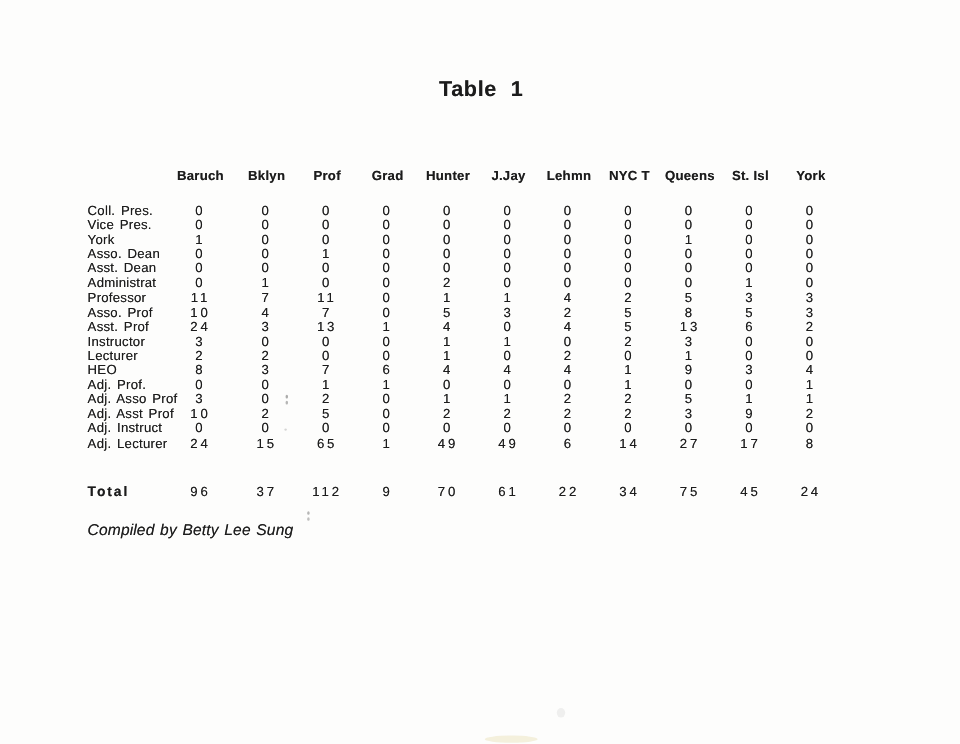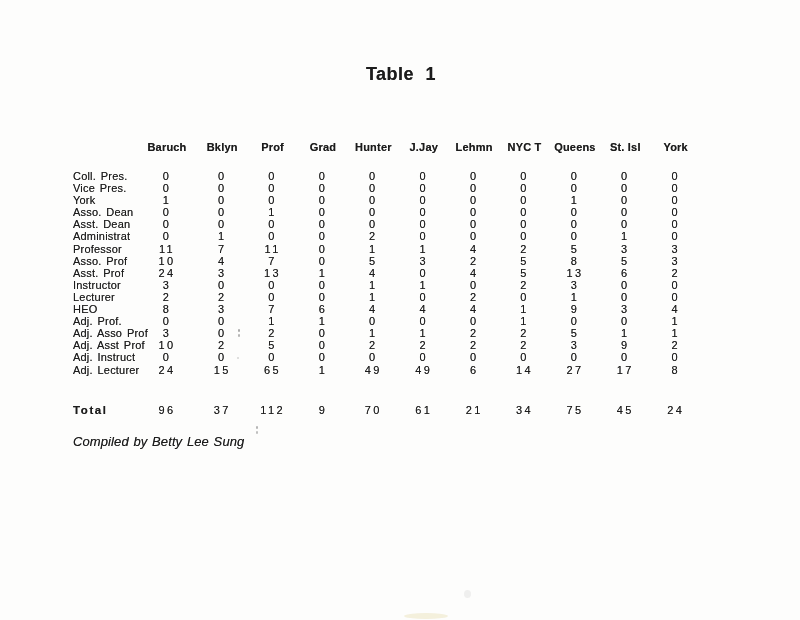--- a/index.html
+++ b/index.html
@@ -338,21 +338,21 @@
 
     <div class="total-row txt">
       <div class="lbl">Total</div>
 
     <div class="cell first">96</div>
         <div class="cell">37</div>
         <div class="cell">112</div>
         <div class="cell">9</div>
         <div class="cell">70</div>
         <div class="cell">61</div>
-        <div class="cell">21</div>
+        <div class="cell">22</div>
         <div class="cell">34</div>
         <div class="cell">75</div>
         <div class="cell">45</div>
         <div class="cell">24</div>
       </div>
   </div>
 
 
   <div class="compiled-line txt">Compiled by Betty Lee Sung</div>
 

